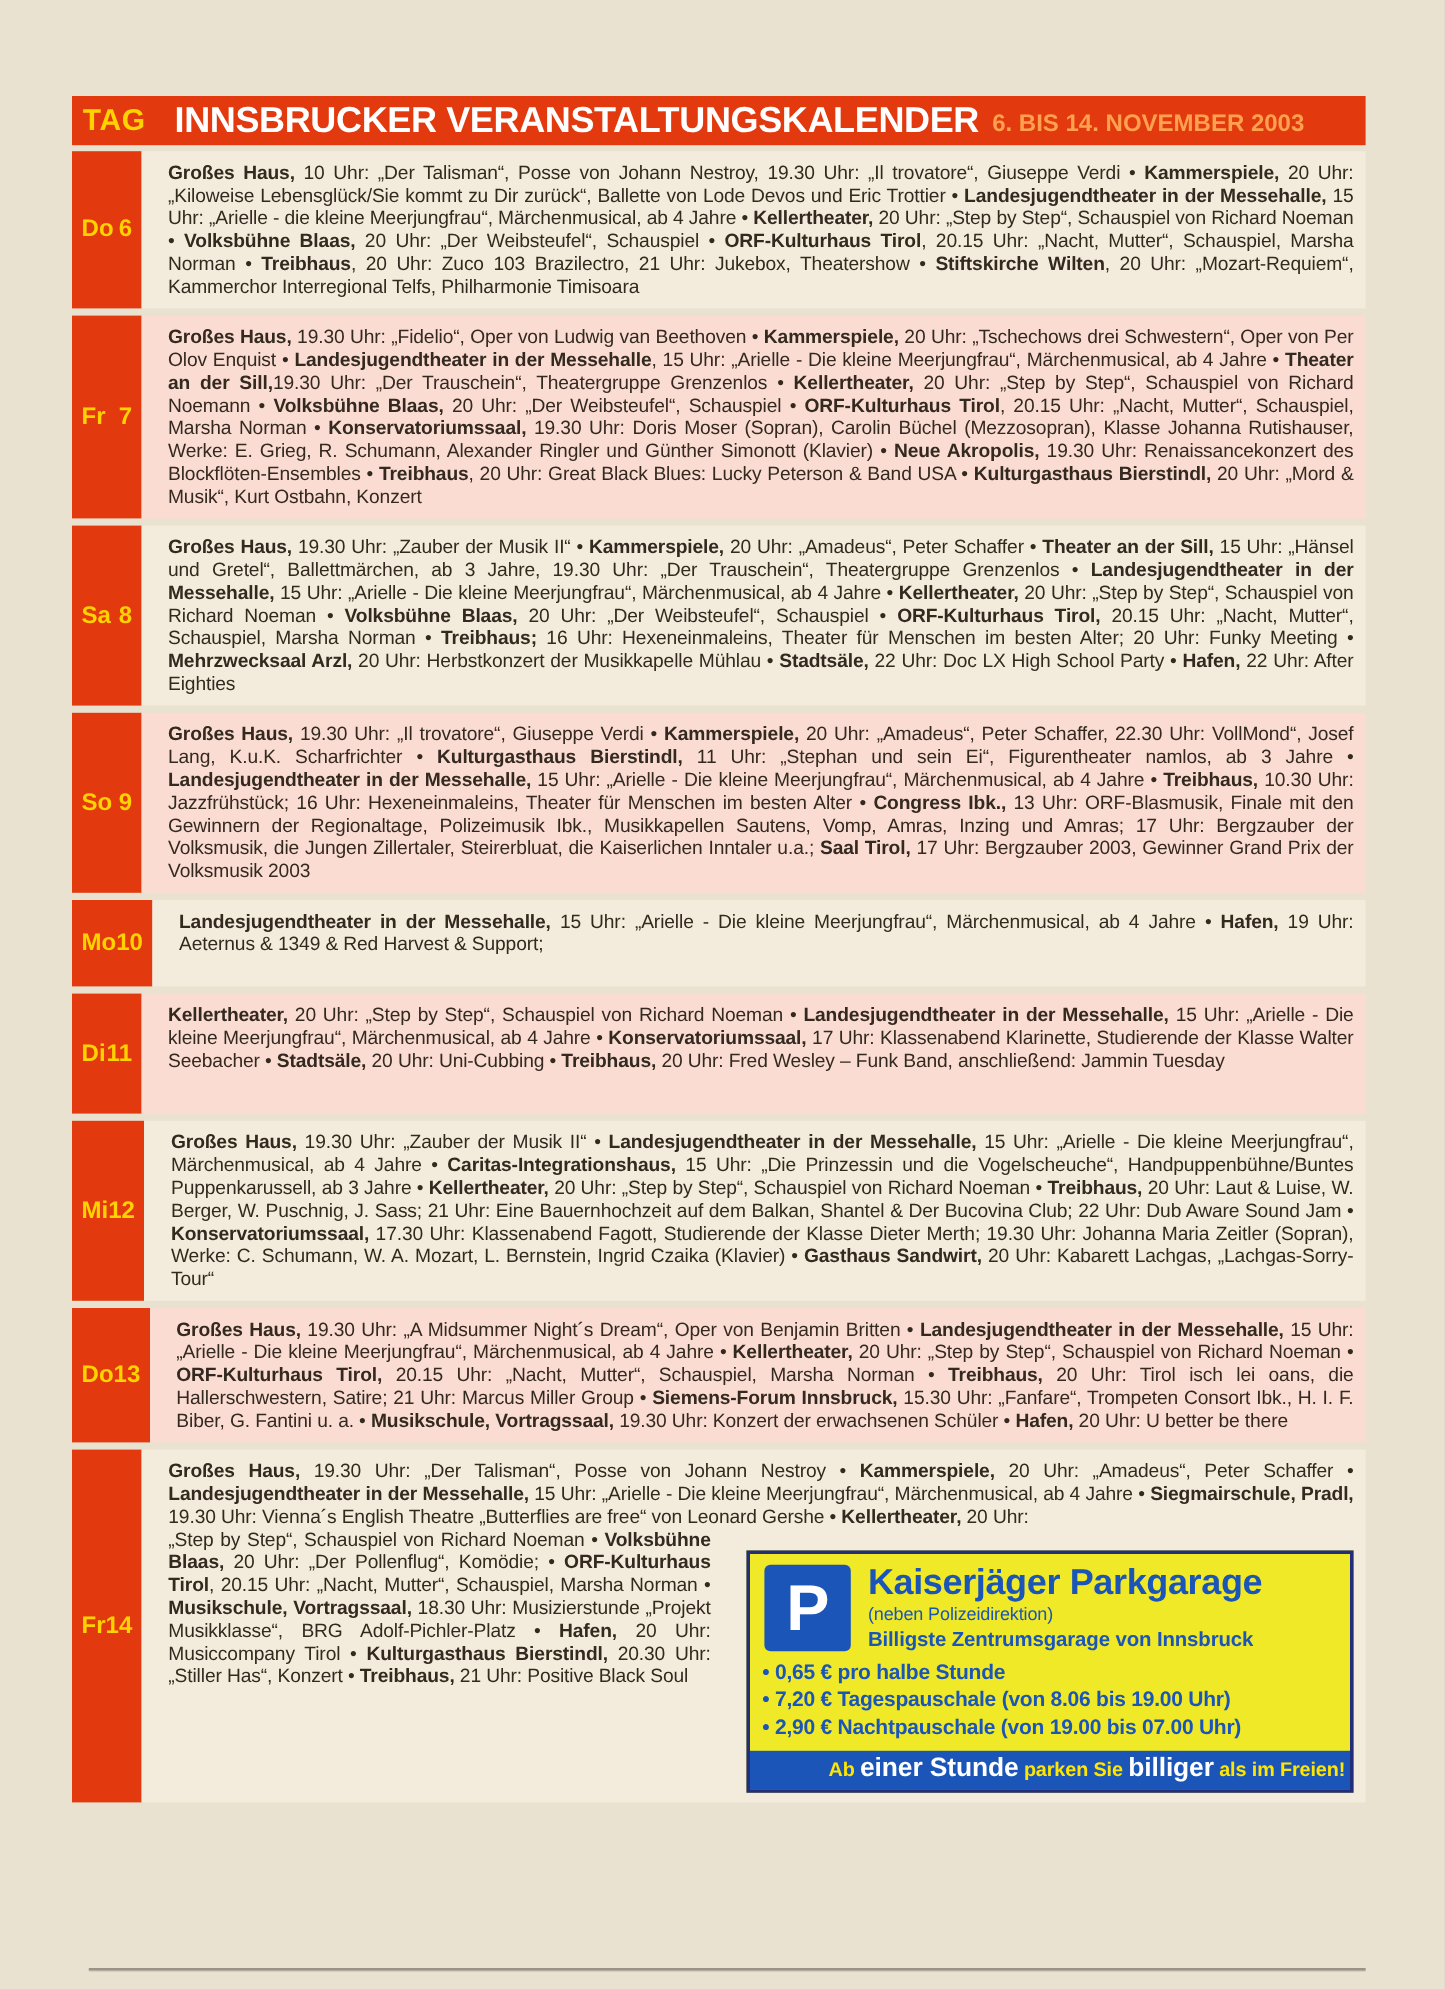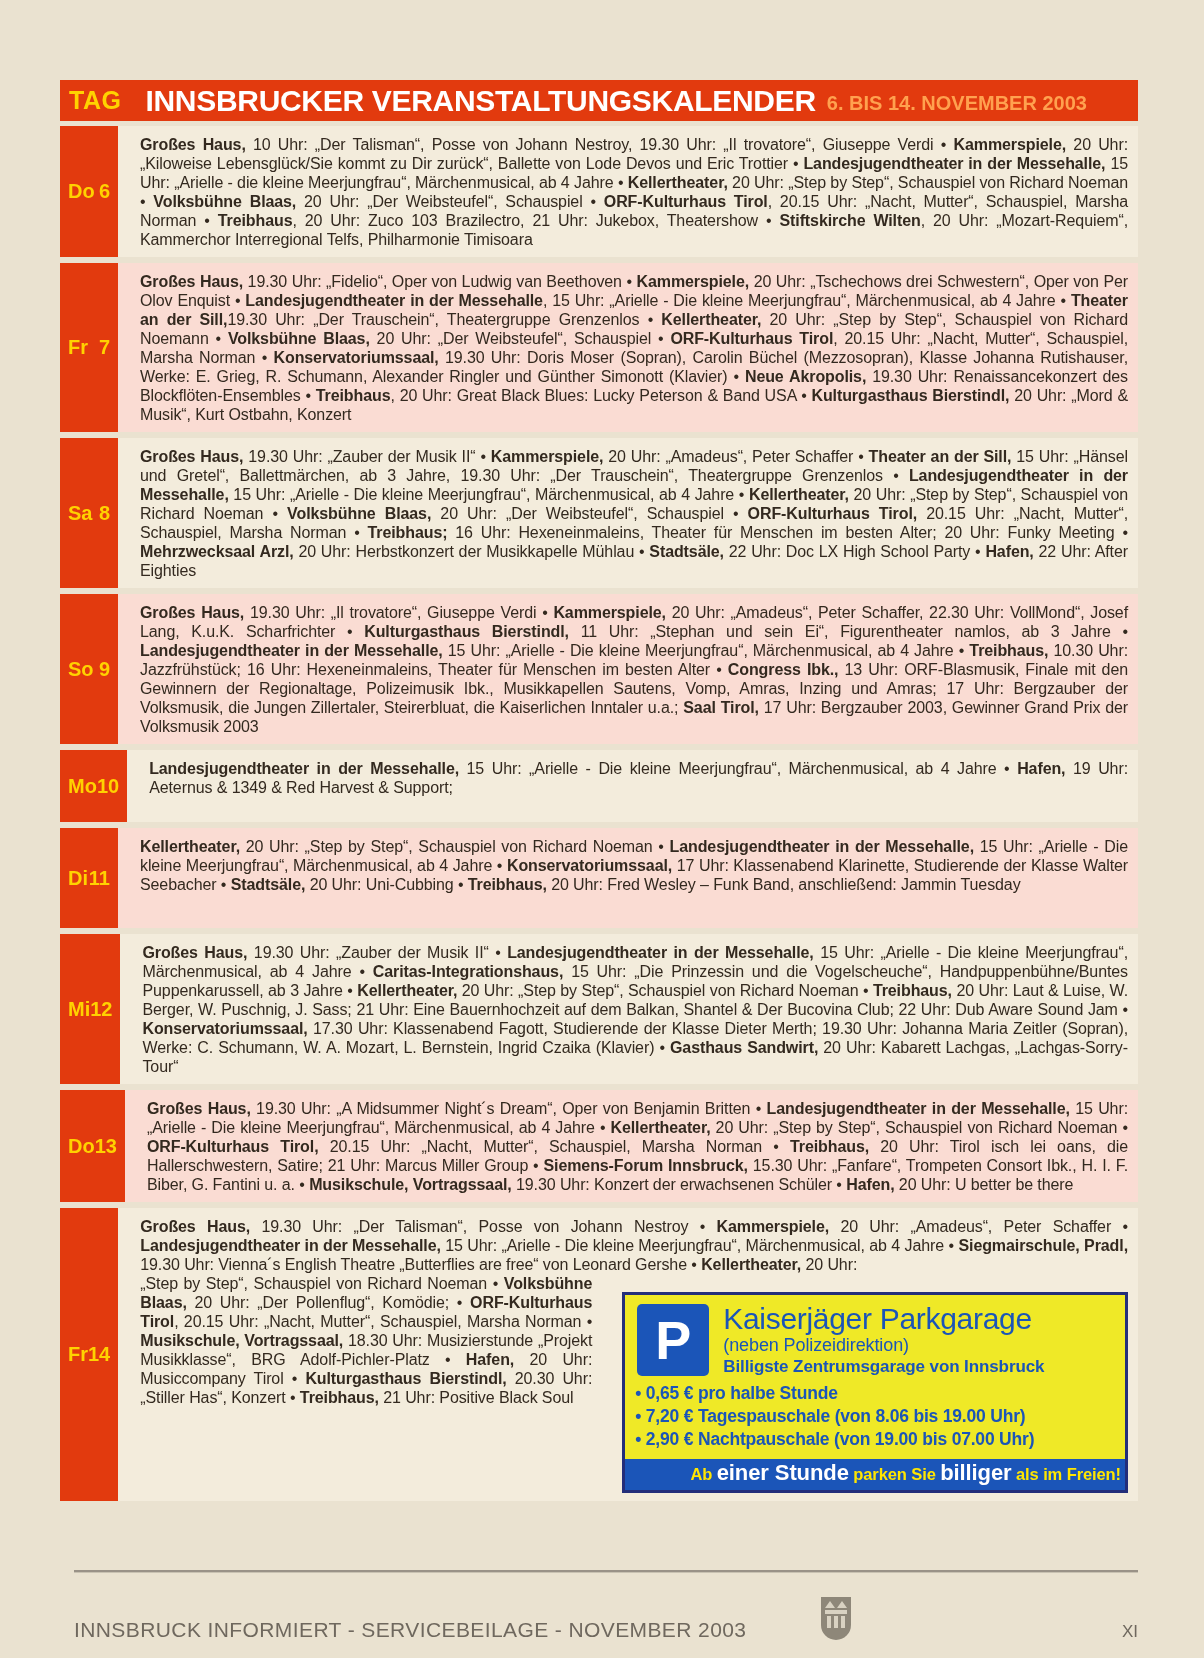--- a/index.html
+++ b/index.html
@@ -31,22 +31,22 @@
   .rich b{font-weight:bold}
   .rich{margin:0}
   
   .wrap-zone{display:flex;gap:30px;align-items:flex-start}
   .narrow{flex:0 0 452px}
   .ad{flex:1;margin-top:18px;border:3px solid var(--ad-navy);background:var(--ad-yellow)}
   .ad-top{display:flex;gap:14px;padding:9px 12px 2px 12px}
   .p-badge{flex:0 0 72px;height:72px;background:var(--ad-blue);color:#fff;
            display:flex;align-items:center;justify-content:center;
            font-size:54px;font-weight:bold;border-radius:5px}
-  .ad-title{color:var(--ad-blue);font-weight:normal;font-size:30px;line-height:1.02;letter-spacing:-.3px}
-  .ad-sub{color:var(--ad-blue);font-size:18px;margin-top:1px}
+  .ad-title{color:var(--ad-blue);font-weight:bold;font-size:30px;line-height:1.02;letter-spacing:-.3px}
+  .ad-sub{color:var(--ad-blue);font-size:15px;margin-top:1px}
   .ad-tag{color:var(--ad-blue);font-size:17px;font-weight:bold;margin-top:2px}
   .ad-bullets{padding:4px 10px 8px 10px;color:var(--ad-blue);font-weight:bold;
               font-size:17.5px;line-height:23px;letter-spacing:-.2px}
   .ad-banner{background:var(--ad-blue);text-align:right;padding:4px 4px 6px;font-weight:bold;white-space:nowrap}
   .ad-banner .y{color:#ffe600;font-size:16.5px}
   .ad-banner .w{color:#ffffff;font-size:22px}
   
   .footer{position:absolute;left:74px;right:66px;bottom:16px}
   .foot-rule{height:2px;background:#9a9287;box-shadow:0 1px 0 #c9c2b2}
   .foot-row{display:flex;align-items:flex-end;margin-top:24px}
@@ -173,27 +173,15 @@
             <div class="ad-banner"><span class="y">Ab </span><span class="w">einer Stunde</span><span class="y"> parken Sie </span><span class="w">billiger</span><span class="y"> als im Freien!</span></div>
           </aside>
         </div>
       </div>
     </section>
 
   </div>
 
   <footer class="footer">
     <div class="foot-rule"></div>
-    <div class="foot-row">
-      <span class="foot-text">INNSBRUCK INFORMIERT - SERVICEBEILAGE - NOVEMBER 2003</span>
-      <svg class="crest" width="32" height="46" viewBox="0 0 32 46" aria-hidden="true">
-        <path d="M1 1 h30 v28 a15 15 0 0 1 -15 15 a15 15 0 0 1 -15 -15 z" fill="#8e8779"></path>
-        <path d="M5 12 l5 -7 l5 7 z M17 12 l5 -7 l5 7 z" fill="#d9d2c2"></path>
-        <rect x="5" y="14" width="22" height="4" fill="#d9d2c2"></rect>
-        <rect x="7" y="20" width="4" height="12" fill="#d9d2c2"></rect>
-        <rect x="14" y="20" width="4" height="12" fill="#d9d2c2"></rect>
-        <rect x="21" y="20" width="4" height="12" fill="#d9d2c2"></rect>
-      </svg>
-      <span class="pageno">XI</span>
-    </div>
   </footer>
 
 </div>
 
 </body></html>

